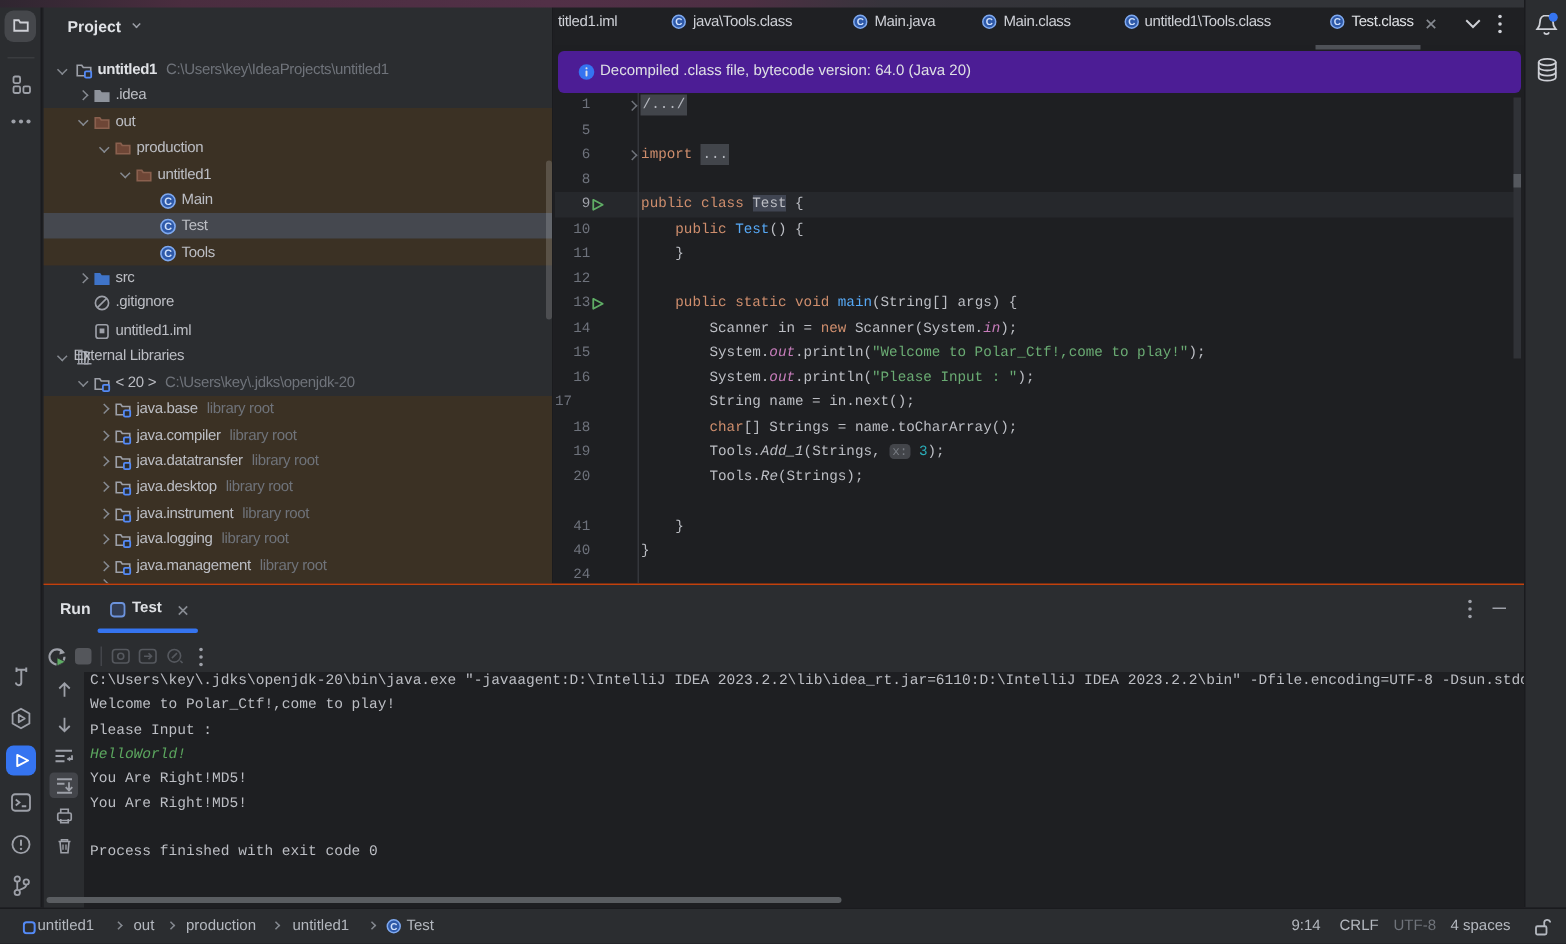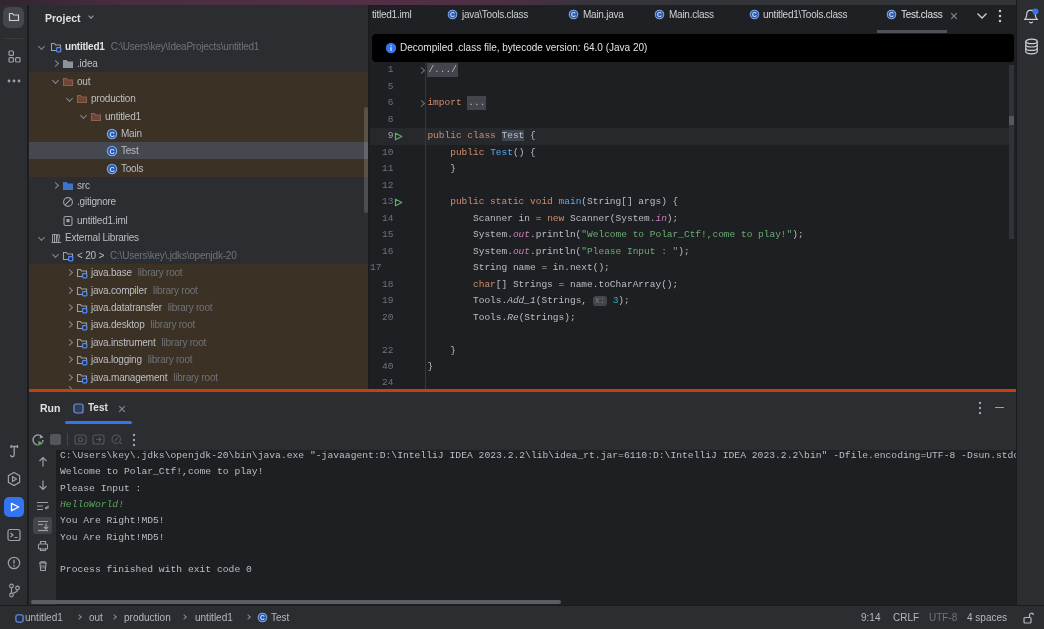--- a/index.html
+++ b/index.html
@@ -231,21 +231,21 @@
           <span class="lbl" style="left:48px;">untitled1.iml</span>
         </div>
     <div class="trow" style="top:229.4px;">
           <span class="chev" style="left:10px;top:5.5px;transform:rotate(45deg);"></span>
           <span class="abs" style="left:21px;top:3px;">
             <svg width="12" height="12" viewBox="0 0 12 12" fill="none">
               <path d="M2.5 10.5v-8h2v8M4.5 10.5v-8h2v8M6.5 10.5l1-8 2 .5-1 7.5z" stroke="#9DA0A8" stroke-width="1"></path>
               <path d="M1.5 10.5h9.5" stroke="#9DA0A8" stroke-width="1"></path>
             </svg>
           </span>
-          <span class="lbl" style="left:36px;">External Libraries</span>
+          <span class="lbl" style="left:20px;">External Libraries</span>
         </div>
     <div class="trow" style="top:246.8px;">
           <span class="chev" style="left:24px;top:5.5px;transform:rotate(45deg);"></span>
           <span class="abs" style="left:33px;top:3px;">
             <svg width="13" height="12" viewBox="0 0 13 12" fill="none">
               <path d="M1.5 2.5h3l1 1.5h5v5.5h-9z" stroke="#9DA0A8" stroke-width="1.1"></path>
               <rect x="6.6" y="6.6" width="4.2" height="4.2" rx="0.8" fill="#2B2D30" stroke="#548AF7" stroke-width="1.2"></rect>
             </svg>
           </span>
           <span class="lbl" style="left:48px;">&lt; 20 &gt;<span class="dim" style="margin-left:6px;font-weight:normal;">C:\Users\key\.jdks\openjdk-20</span></span>
@@ -375,21 +375,21 @@
       </svg>
     <svg class="abs" style="left:628px;top:9px;" width="4" height="14" viewBox="0 0 4 14">
         <circle cx="2" cy="2" r="1.2" fill="#CED0D6"></circle>
         <circle cx="2" cy="7" r="1.2" fill="#CED0D6"></circle>
         <circle cx="2" cy="12" r="1.2" fill="#CED0D6"></circle>
       </svg>
   </div>
 
   <div class="abs" id="editor" style="left:370px;top:30px;width:646px;height:359px;background:#1E1F22;overflow:hidden;">
 
-    <div class="abs" style="left:2px;top:4px;width:642px;height:28px;background:#000000;border-radius:4px;">
+    <div class="abs" style="left:2px;top:4px;width:642px;height:28px;background:#4c1d95;border-radius:4px;">
       <svg class="abs" style="left:13px;top:8px;" width="12" height="12" viewBox="0 0 12 12">
           <circle cx="6" cy="6" r="5.2" fill="#3574F0"></circle>
           <rect x="5.35" y="5" width="1.3" height="4" rx="0.6" fill="#DFE1E5"></rect>
           <rect x="5.35" y="2.8" width="1.3" height="1.4" rx="0.6" fill="#DFE1E5"></rect>
         </svg>
       <span class="abs" style="left:28px;top:0;line-height:28px;font-size:10px;color:#DFE1E5;">Decompiled .class file, bytecode version: 64.0 (Java 20)</span>
     </div>
 
     <div class="abs" style="left:0;top:98.2px;width:644px;height:16.5px;background:#26282C;"></div>
     <div class="abs" style="left:55px;top:32px;width:1px;height:327px;background:#35373C;"></div>
@@ -406,29 +406,29 @@
     <div class="abs mono" style="left:0;top:164.1px;width:646px;height:16.48px;line-height:16.48px;font-size:9.5px;white-space:pre;"><span class="abs" style="left:0;top:0;width:23.5px;text-align:right;color:#6E727C;">13</span><svg class="abs" style="left:24px;top:4px;" width="9" height="9" viewBox="0 0 9 9" fill="none">
           <path d="M1.5 1.2 7.8 4.5 1.5 7.8z" stroke="#5FAD65" stroke-width="1.2" stroke-linejoin="round"></path>
         </svg><span class="abs" style="left:57.4px;top:0;">&nbsp;&nbsp;&nbsp;&nbsp;<span class="kw">public static void</span> <span class="mth">main</span>(String[] args) {</span></div>
     <div class="abs mono" style="left:0;top:180.6px;width:646px;height:16.48px;line-height:16.48px;font-size:9.5px;white-space:pre;"><span class="abs" style="left:0;top:0;width:23.5px;text-align:right;color:#6E727C;">14</span><span class="abs" style="left:57.4px;top:0;">&nbsp;&nbsp;&nbsp;&nbsp;&nbsp;&nbsp;&nbsp;&nbsp;Scanner in = <span class="kw">new</span> Scanner(System.<span class="fld">in</span>);</span></div>
     <div class="abs mono" style="left:0;top:197.1px;width:646px;height:16.48px;line-height:16.48px;font-size:9.5px;white-space:pre;"><span class="abs" style="left:0;top:0;width:23.5px;text-align:right;color:#6E727C;">15</span><span class="abs" style="left:57.4px;top:0;">&nbsp;&nbsp;&nbsp;&nbsp;&nbsp;&nbsp;&nbsp;&nbsp;System.<span class="fld">out</span>.println(<span class="str">"Welcome to Polar_Ctf!,come to play!"</span>);</span></div>
     <div class="abs mono" style="left:0;top:213.6px;width:646px;height:16.48px;line-height:16.48px;font-size:9.5px;white-space:pre;"><span class="abs" style="left:0;top:0;width:23.5px;text-align:right;color:#6E727C;">16</span><span class="abs" style="left:57.4px;top:0;">&nbsp;&nbsp;&nbsp;&nbsp;&nbsp;&nbsp;&nbsp;&nbsp;System.<span class="fld">out</span>.println(<span class="str">"Please Input : "</span>);</span></div>
     <div class="abs mono" style="left:0;top:230.1px;width:646px;height:16.48px;line-height:16.48px;font-size:9.5px;white-space:pre;"><span class="abs" style="left:0;top:0;width:23.5px;color:#6E727C;">17</span><span class="abs" style="left:57.4px;top:0;">&nbsp;&nbsp;&nbsp;&nbsp;&nbsp;&nbsp;&nbsp;&nbsp;String name = in.next();</span></div>
     <div class="abs mono" style="left:0;top:246.5px;width:646px;height:16.48px;line-height:16.48px;font-size:9.5px;white-space:pre;"><span class="abs" style="left:0;top:0;width:23.5px;text-align:right;color:#6E727C;">18</span><span class="abs" style="left:57.4px;top:0;">&nbsp;&nbsp;&nbsp;&nbsp;&nbsp;&nbsp;&nbsp;&nbsp;<span class="kw">char</span>[] Strings = name.toCharArray();</span></div>
     <div class="abs mono" style="left:0;top:263.0px;width:646px;height:16.48px;line-height:16.48px;font-size:9.5px;white-space:pre;"><span class="abs" style="left:0;top:0;width:23.5px;text-align:right;color:#6E727C;">19</span><span class="abs" style="left:57.4px;top:0;">&nbsp;&nbsp;&nbsp;&nbsp;&nbsp;&nbsp;&nbsp;&nbsp;Tools.<span class="ital">Add_1</span>(Strings, <span style="background:#43454A;color:#787C83;border-radius:3px;padding:0 2px;font-size:8.5px;">x:</span> <span class="num">3</span>);</span></div>
     <div class="abs mono" style="left:0;top:279.5px;width:646px;height:16.48px;line-height:16.48px;font-size:9.5px;white-space:pre;"><span class="abs" style="left:0;top:0;width:23.5px;text-align:right;color:#6E727C;">20</span><span class="abs" style="left:57.4px;top:0;">&nbsp;&nbsp;&nbsp;&nbsp;&nbsp;&nbsp;&nbsp;&nbsp;Tools.<span class="ital">Re</span>(Strings);</span></div>
-    <div class="abs mono" style="left:0;top:312.5px;width:646px;height:16.48px;line-height:16.48px;font-size:9.5px;white-space:pre;"><span class="abs" style="left:0;top:0;width:23.5px;text-align:right;color:#6E727C;">22</span><span class="abs" style="left:57.4px;top:0;">&nbsp;&nbsp;&nbsp;&nbsp;}</span></div>
+    <div class="abs mono" style="left:0;top:312.5px;width:646px;height:16.48px;line-height:16.48px;font-size:9.5px;white-space:pre;"><span class="abs" style="left:0;top:0;width:23.5px;text-align:right;color:#6E727C;">41</span><span class="abs" style="left:57.4px;top:0;">&nbsp;&nbsp;&nbsp;&nbsp;}</span></div>
     <div class="abs mono" style="left:0;top:328.9px;width:646px;height:16.48px;line-height:16.48px;font-size:9.5px;white-space:pre;"><span class="abs" style="left:0;top:0;width:23.5px;text-align:right;color:#6E727C;">40</span><span class="abs" style="left:57.4px;top:0;">}</span></div>
     <div class="abs mono" style="left:0;top:345.4px;width:646px;height:16.48px;line-height:16.48px;font-size:9.5px;white-space:pre;"><span class="abs" style="left:0;top:0;width:23.5px;text-align:right;color:#6E727C;">24</span></div>
 
     <div class="abs" style="left:639px;top:35px;width:5px;height:174px;background:#303237;"></div>
     <div class="abs" style="left:639px;top:86px;width:5px;height:9px;background:#55585E;"></div>
   </div>
 
-  <div class="abs" id="runpanel" style="left:29px;top:389px;width:987px;height:216px;background:#1E1F22;overflow:hidden;border-top:3px solid #c2410c;">
+  <div class="abs" id="runpanel" style="left:29px;top:389px;width:987px;height:216px;background:#1E1F22;overflow:hidden;border-top:1px solid #c2410c;">
 
     <div class="abs" style="left:0;top:0;width:987px;height:58px;background:#2B2D30;"></div>
     <div class="abs" style="left:11px;top:5px;height:22px;line-height:22px;font-size:10.5px;font-weight:bold;color:#DFE1E5;">Run</div>
 
     <svg class="abs" style="left:44px;top:11px;" width="11" height="11" viewBox="0 0 11 11">
         <rect x="1" y="1" width="9" height="9" rx="2" fill="rgba(83,138,247,0.18)" stroke="#6C93DD" stroke-width="1.2"></rect>
       </svg>
     <div class="abs" style="left:59px;top:5px;height:22px;line-height:22px;font-size:10px;font-weight:bold;color:#DFE1E5;">Test</div>
     <svg class="abs" style="left:89px;top:13px;" width="8" height="8" viewBox="0 0 8 8">
         <path d="M1.2 1.2 6.8 6.8 M6.8 1.2 1.2 6.8" stroke="#868A91" stroke-width="1.1"></path>

